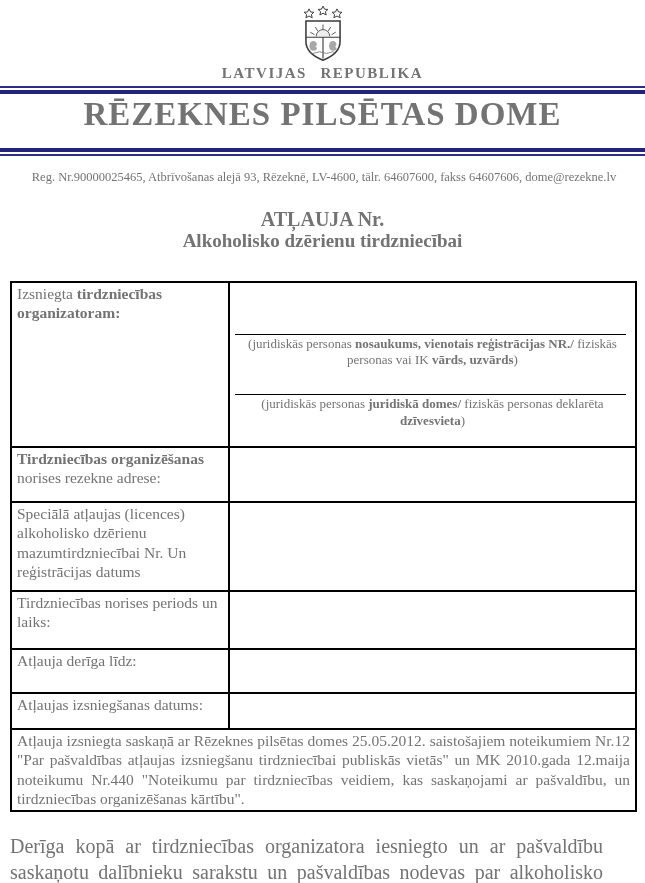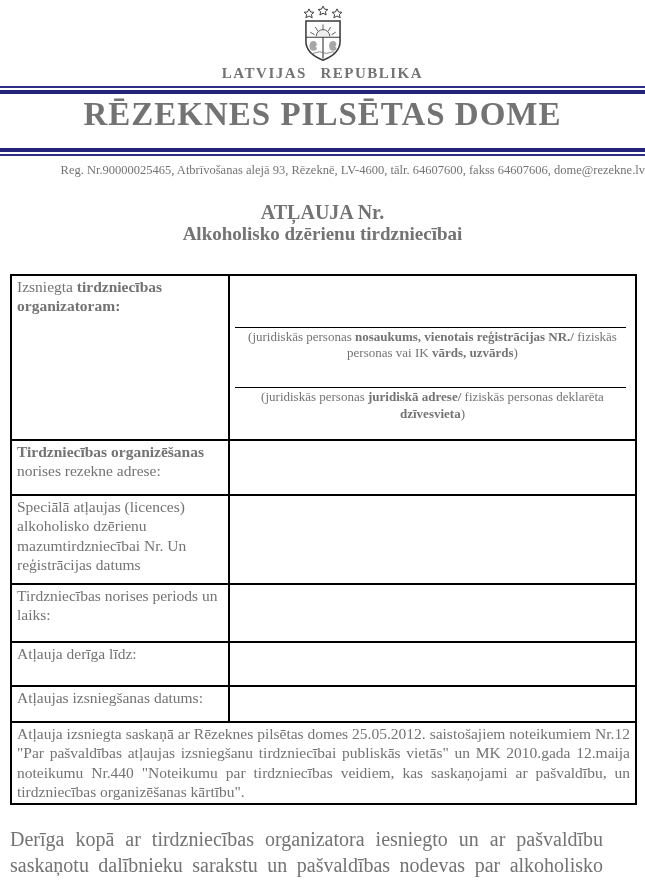--- a/index.html
+++ b/index.html
@@ -21,21 +21,21 @@
   .rule{width:645px;}
   .rule-thin{height:2px;background:#2e2e86;}
   .rule-thick{height:4px;background:#23237a;}
   .gap2{height:2px;}
   .top-rules{margin-top:4px;}
   .org-name{
     font-weight:bold;font-size:33px;letter-spacing:1px;
     line-height:1.0;padding:4px 0 17px 0;
   }
   .contact{
-    font-size:12.5px;text-align:right;padding:7px 0 0 3px;white-space:nowrap;
+    font-size:12.5px;text-align:center;padding:14px 0 0 3px;white-space:nowrap;
   }
   
   .doc-title{ text-align:center;margin-top:23px;font-weight:bold; }
   .doc-title .t1{font-size:20px;line-height:1.1;}
   .doc-title .t2{font-size:19px;line-height:1.15;}
   
   table.form{
     border-collapse:collapse;
     margin:29px 0 0 10px;
     width:601px;
@@ -133,21 +133,21 @@
       </td>
       <td class="c-value">
         <div class="spacer1"></div>
         <div class="u-line"></div>
         <div class="caption">
           <span>(juridiskās personas </span><b>nosaukums, vienotais reģistrācijas NR./</b><span> fiziskās personas vai IK </span><b>vārds, uzvārds</b><span>)</span>
         </div>
         <div class="spacer2"></div>
         <div class="u-line"></div>
         <div class="caption">
-          <span>(juridiskās personas </span><b>juridiskā adrese/</b><span> fiziskās personas deklarēta </span><b>dzīvesvieta</b><span>)</span>
+          <span>(juridiskās personas </span><b>juridiskā domes/</b><span> fiziskās personas deklarēta </span><b>dzīvesvieta</b><span>)</span>
         </div>
       </td>
     </tr>
     <tr>
       <td class="c-label h-r2">
         <b class="nowrap">Tirdzniecības organizēšanas</b><br>
         <span>norises rezekne adrese:</span>
       </td>
       <td class="c-value"></td>
     </tr>

